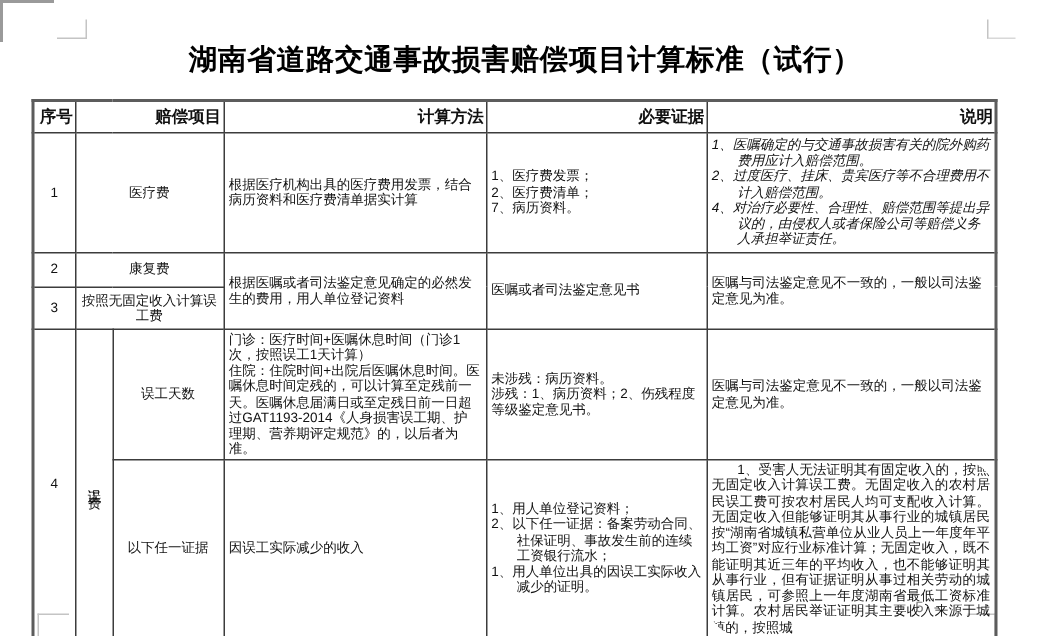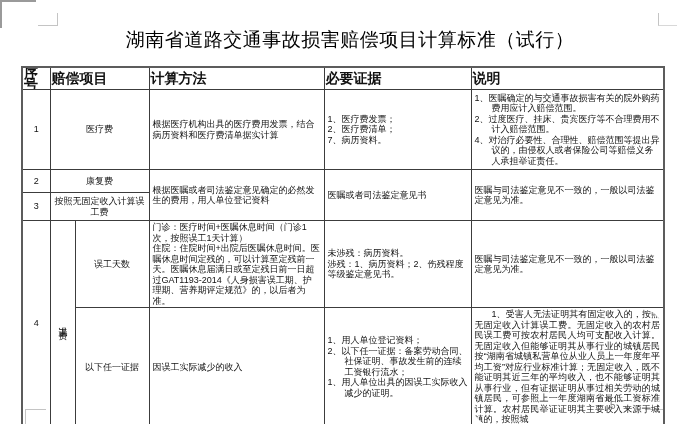--- a/index.html
+++ b/index.html
@@ -12,39 +12,39 @@
   .edge-left{position:absolute;left:0;top:0;width:2px;height:28px;background:#9a9a9a;}
   
   .crop{position:absolute;}
   .crop.tl{left:38px;top:13px;width:19px;height:12px;border-right:1px solid #c4c4c4;border-bottom:1px solid #c4c4c4;}
   .crop.tr{left:658px;top:13px;width:18px;height:12px;border-left:1px solid #c4c4c4;border-bottom:1px solid #d8d8d8;}
   .crop.bl{left:25px;top:409px;width:20px;height:15px;border-left:1px solid #c4c4c4;border-top:1px solid #c4c4c4;}
   .crop.br{left:645px;top:409px;width:18px;height:15px;border-right:1px solid #c4c4c4;border-top:1px solid #c4c4c4;}
 
   .title{
     position:absolute;left:0;right:0;top:27px;margin:0;text-align:center;
-    font-size:19px;font-weight:normal;letter-spacing:0.5px;color:#000;
+    font-size:19px;font-weight:bold;letter-spacing:0.5px;color:#000;
     font-family:"DejaVu Sans","Liberation Sans",sans-serif;
   }
 
   table.main{
     position:absolute;left:21px;top:66px;width:642px;
     border-collapse:collapse;table-layout:fixed;
     border:2px solid #5c5c5c;
   }
   .main th,.main td{
     border:1px solid #3c3c3c;
     font-size:9px;line-height:10.5px;color:#111;
     padding:1px 3px;overflow:hidden;vertical-align:middle;
     word-break:break-all;
   }
-  .main th{font-size:14px;font-weight:bold;text-align:left;padding:0 1px;}
+  .main th{font-size:11px;font-weight:bold;text-align:right;padding:0 1px;}
   .c{text-align:center;}
   .l{text-align:left;}
-  .top{vertical-align:top;padding-top:3px;}
+  .top{vertical-align:top;padding-top:3px;font-style:italic;}
   .pre{white-space:pre-line;}
   .just{text-align:justify;border-radius:23px;}
   .firstindent{text-indent:17px;}
   .tight{line-height:10px;font-size:8.8px;margin-top:33px;}
   .li{padding-left:17px;text-indent:-17px;}
   .vert{
     display:inline-block;writing-mode:vertical-rl;text-orientation:upright;
     line-height:1;letter-spacing:2px;font-size:9px;
   }
   .pagenum{

